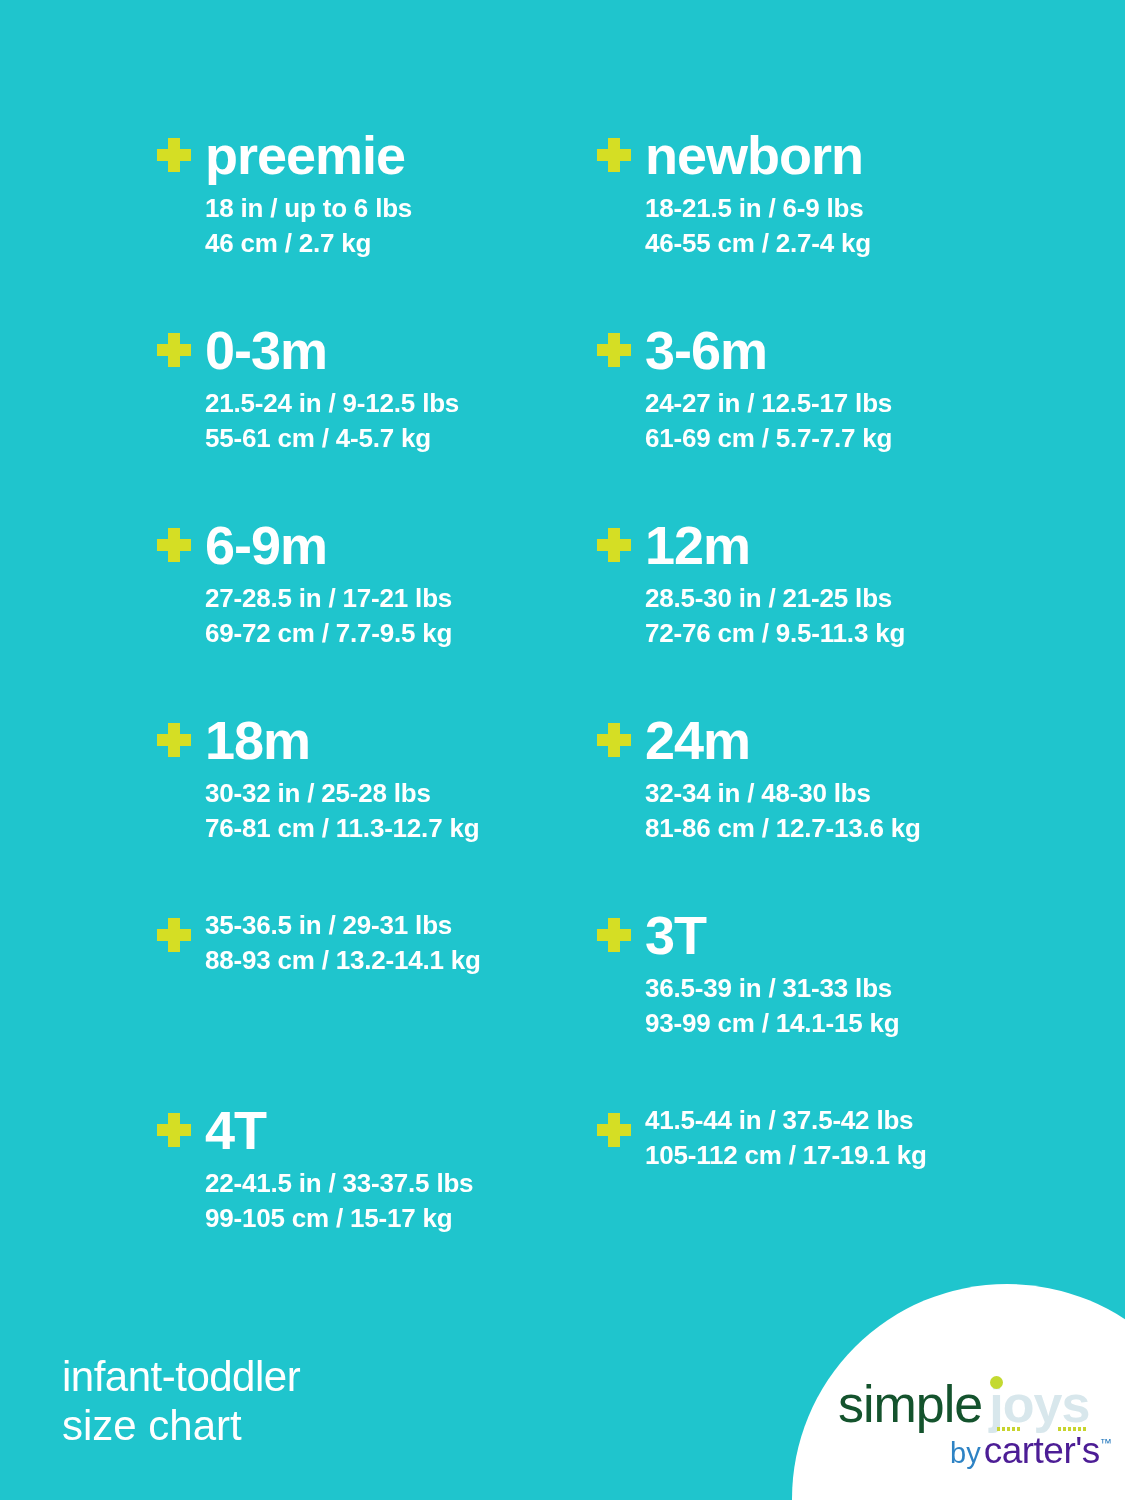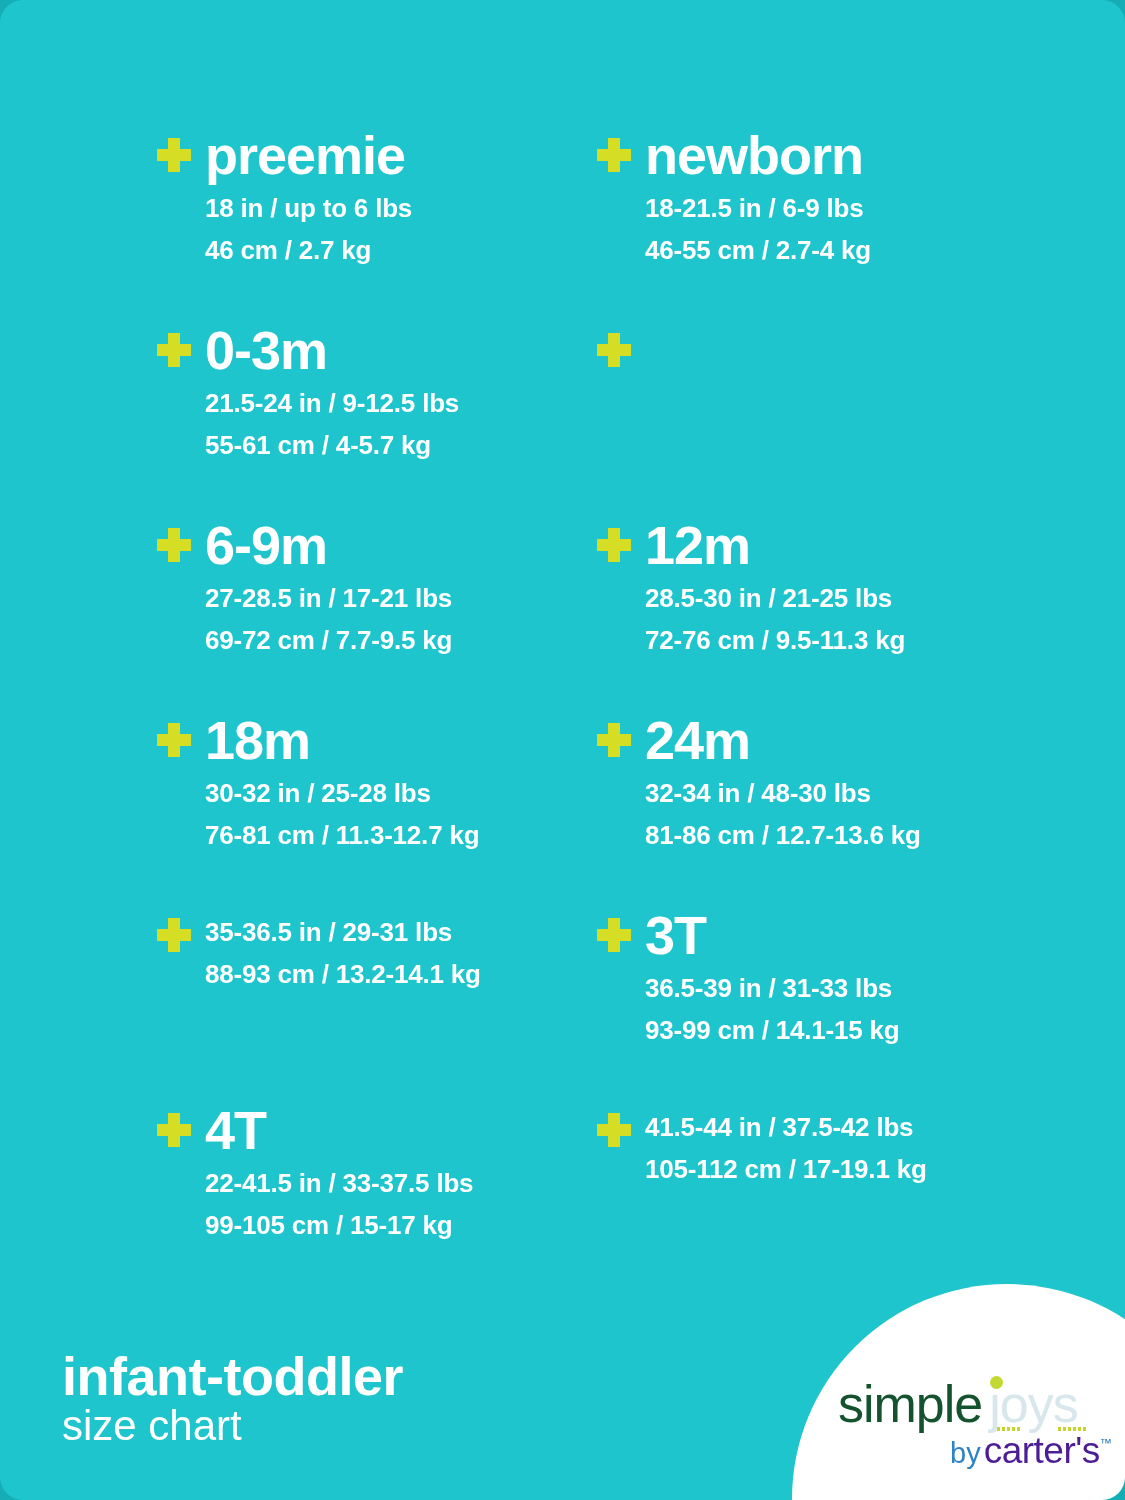--- a/index.html
+++ b/index.html
@@ -5,21 +5,20 @@
   * { margin: 0; padding: 0; box-sizing: border-box; }
   html, body { background: #16aeb6; }
   body { font-family: "Liberation Sans", sans-serif; }
 
   .page {
     position: relative;
     width: 1125px;
     height: 1500px;
     background: #1fc5cd;
     overflow: hidden;
-    border-radius: 23px;
   }
 
   
   .size-grid {
     position: absolute;
     left: 157px;
     top: 128px;
     display: grid;
     grid-template-columns: 440px 470px;
     grid-auto-rows: 195px;
@@ -49,31 +48,30 @@
     line-height: 1.0;
     color: #ffffff;
     margin-bottom: 9px;
   }
   .entry p {
     font-size: 26px;
     font-weight: bold;
     letter-spacing: -0.2px;
     line-height: 35px;
     color: #ffffff;
-    margin-top: 7px;
   }
 
   
   .footer-title {
     position: absolute;
     left: 62px;
     top: 1352px;
     color: #ffffff;
   }
-  .footer-title .line1 { font-size: 54px; font-weight: bold; line-height: 49px; letter-spacing: -0.5px; }
+  .footer-title .line1 { font-size: 42px; font-weight: normal; line-height: 49px; letter-spacing: -0.5px; }
   .footer-title .line2 { font-size: 42px; font-weight: normal; line-height: 49px; }
 
   
   .logo-circle {
     position: absolute;
     left: 792px; top: 1284px;
     width: 430px; height: 430px;
     border-radius: 50%;
     background: #ffffff;
   }
@@ -84,21 +82,21 @@
     white-space: nowrap;
   }
   .logo-simple {
     font-size: 52px;
     color: #14532d;
     letter-spacing: -1px;
   }
   .logo-joys {
     position: relative;
     font-size: 52px;
-    font-weight: normal;
+    font-weight: bold;
     color: #d8e7ec;
     letter-spacing: -1px;
     margin-left: 7px;
   }
   .j-dot {
     position: absolute;
     left: 1px; top: 1px;
     width: 13px; height: 13px;
     border-radius: 50%;
     background: #c3d931;
@@ -151,20 +149,25 @@
       <span class="plus"></span>
       <div>
         <h2>0-3m</h2>
         <p>21.5-24 in / 9-12.5 lbs</p>
         <p>55-61 cm / 4-5.7 kg</p>
       </div>
     </div>
 
     <div class="entry">
       <span class="plus"></span>
+      <div>
+        <h2>3-6m</h2>
+        <p>24-27 in / 12.5-17 lbs</p>
+        <p>61-69 cm / 5.7-7.7 kg</p>
+      </div>
     </div>
 
     <div class="entry">
       <span class="plus"></span>
       <div>
         <h2>6-9m</h2>
         <p>27-28.5 in / 17-21 lbs</p>
         <p>69-72 cm / 7.7-9.5 kg</p>
       </div>
     </div>

